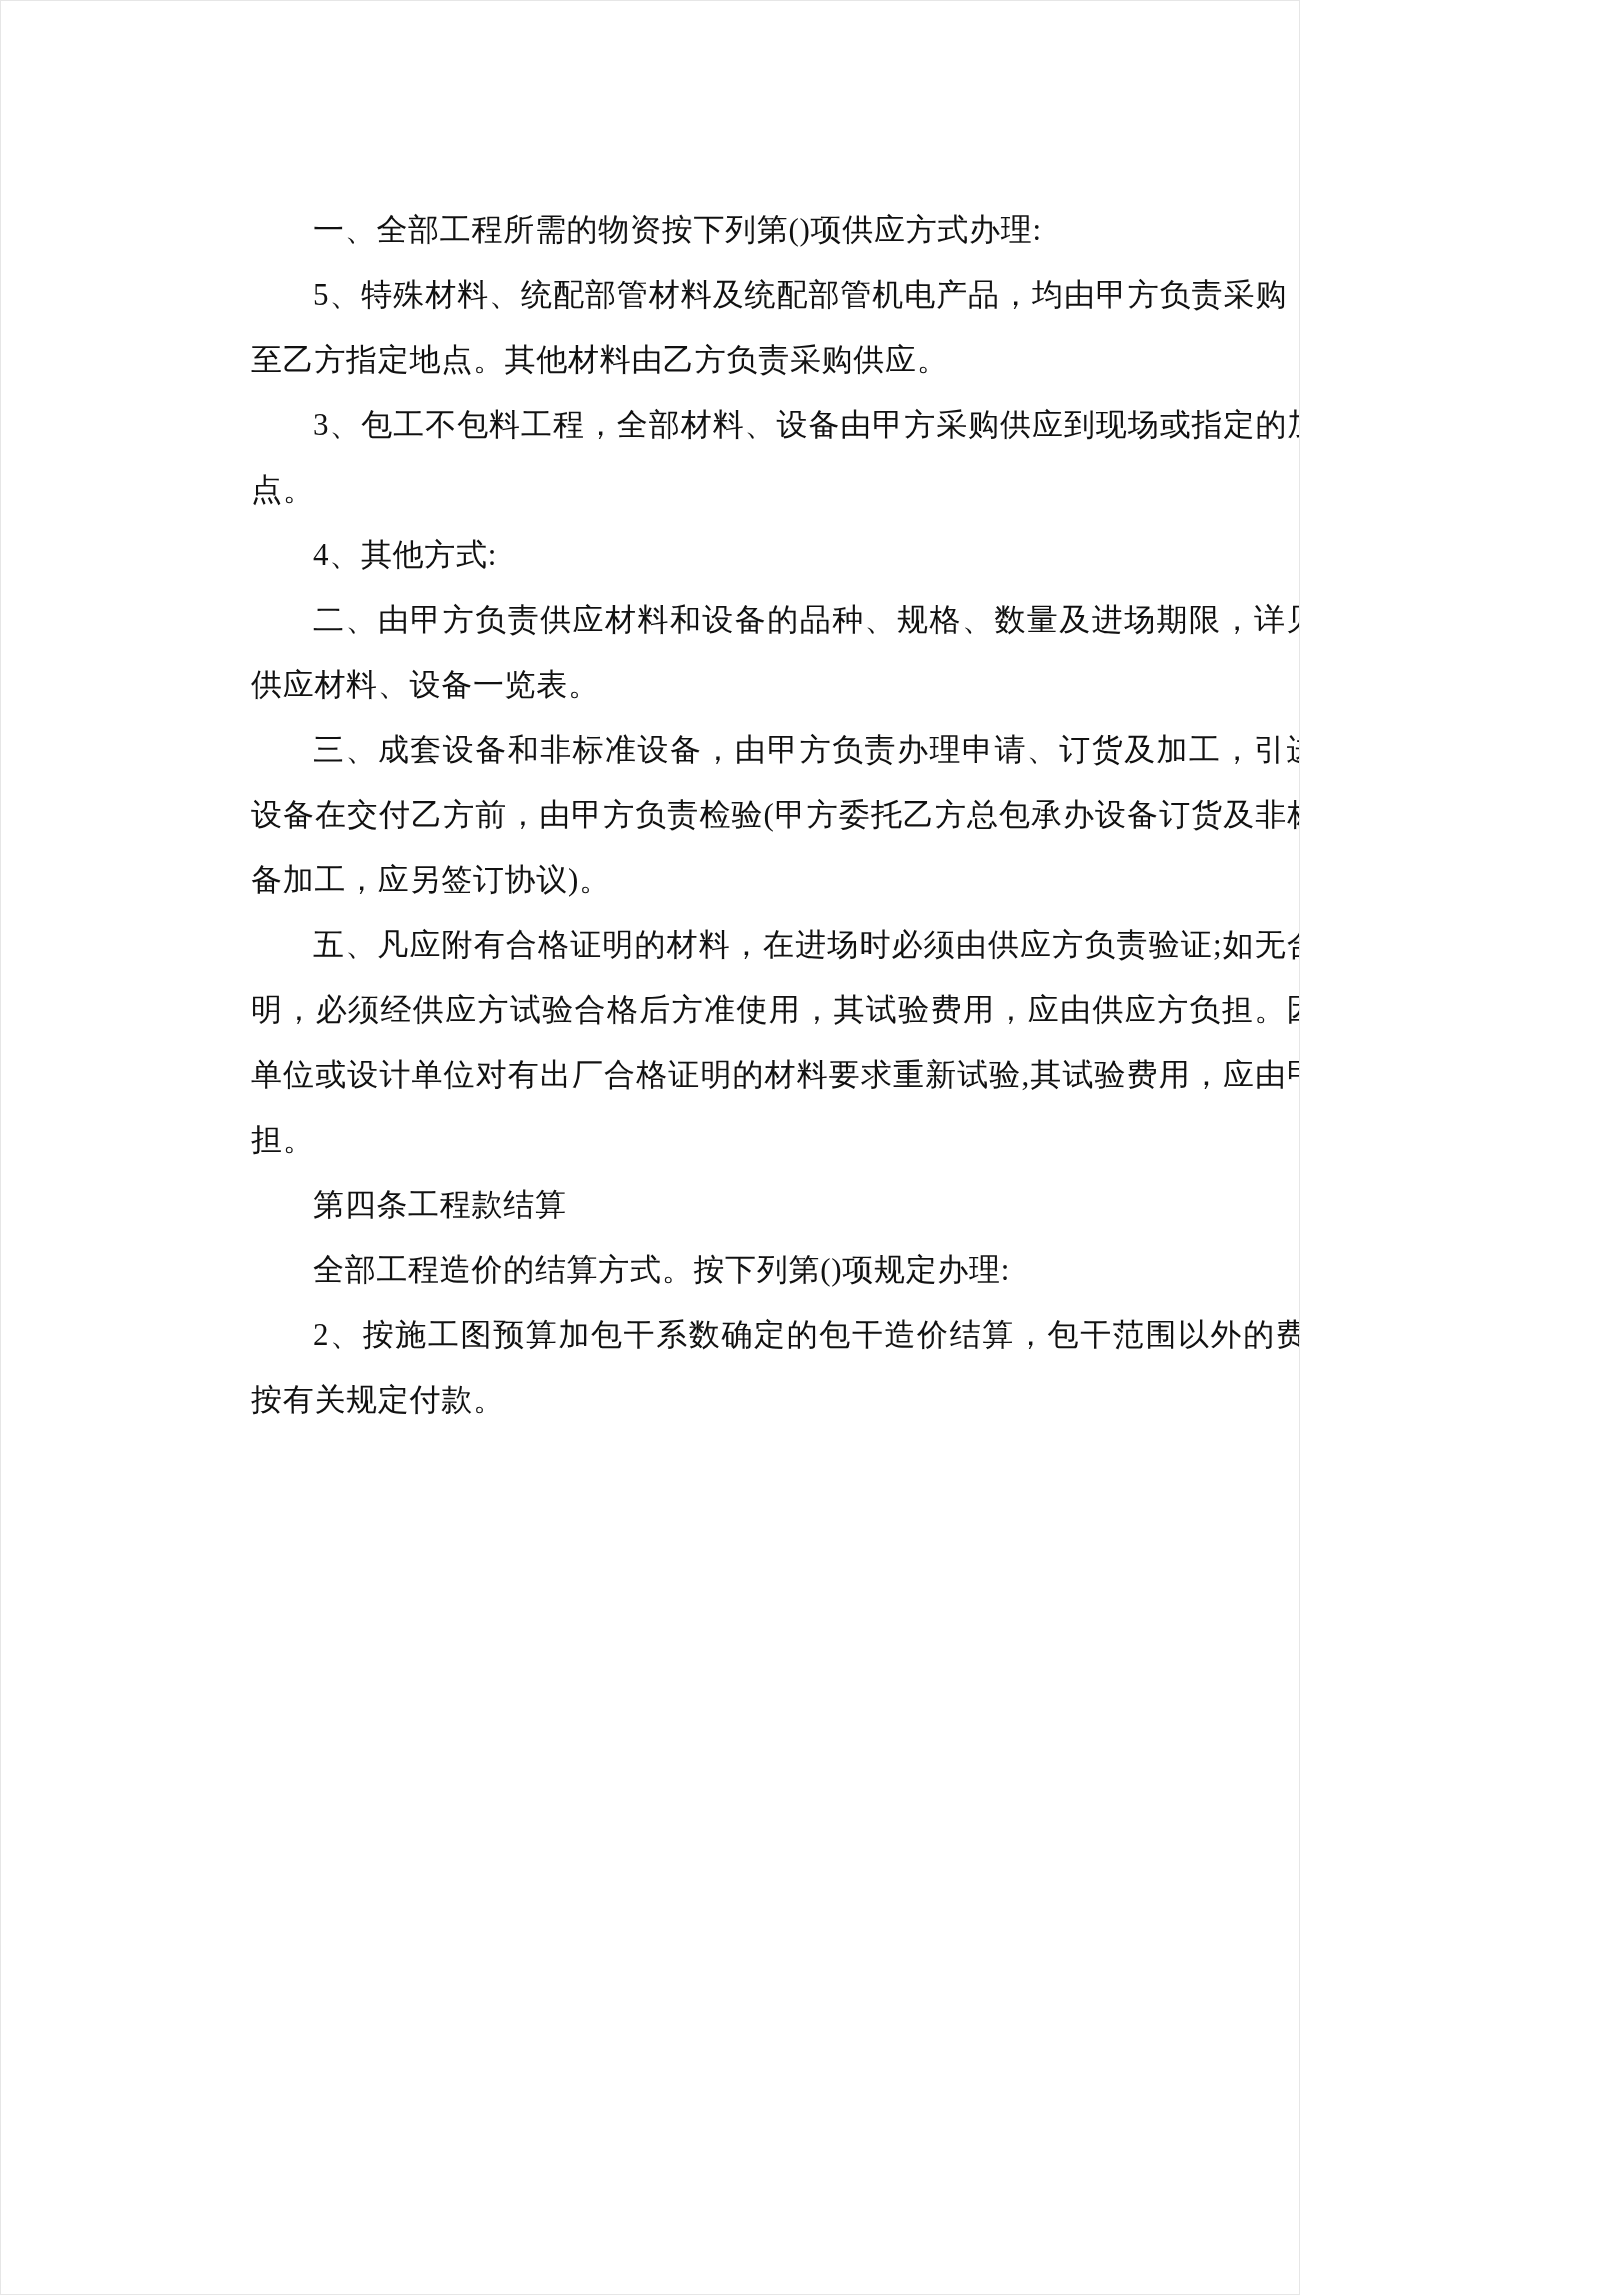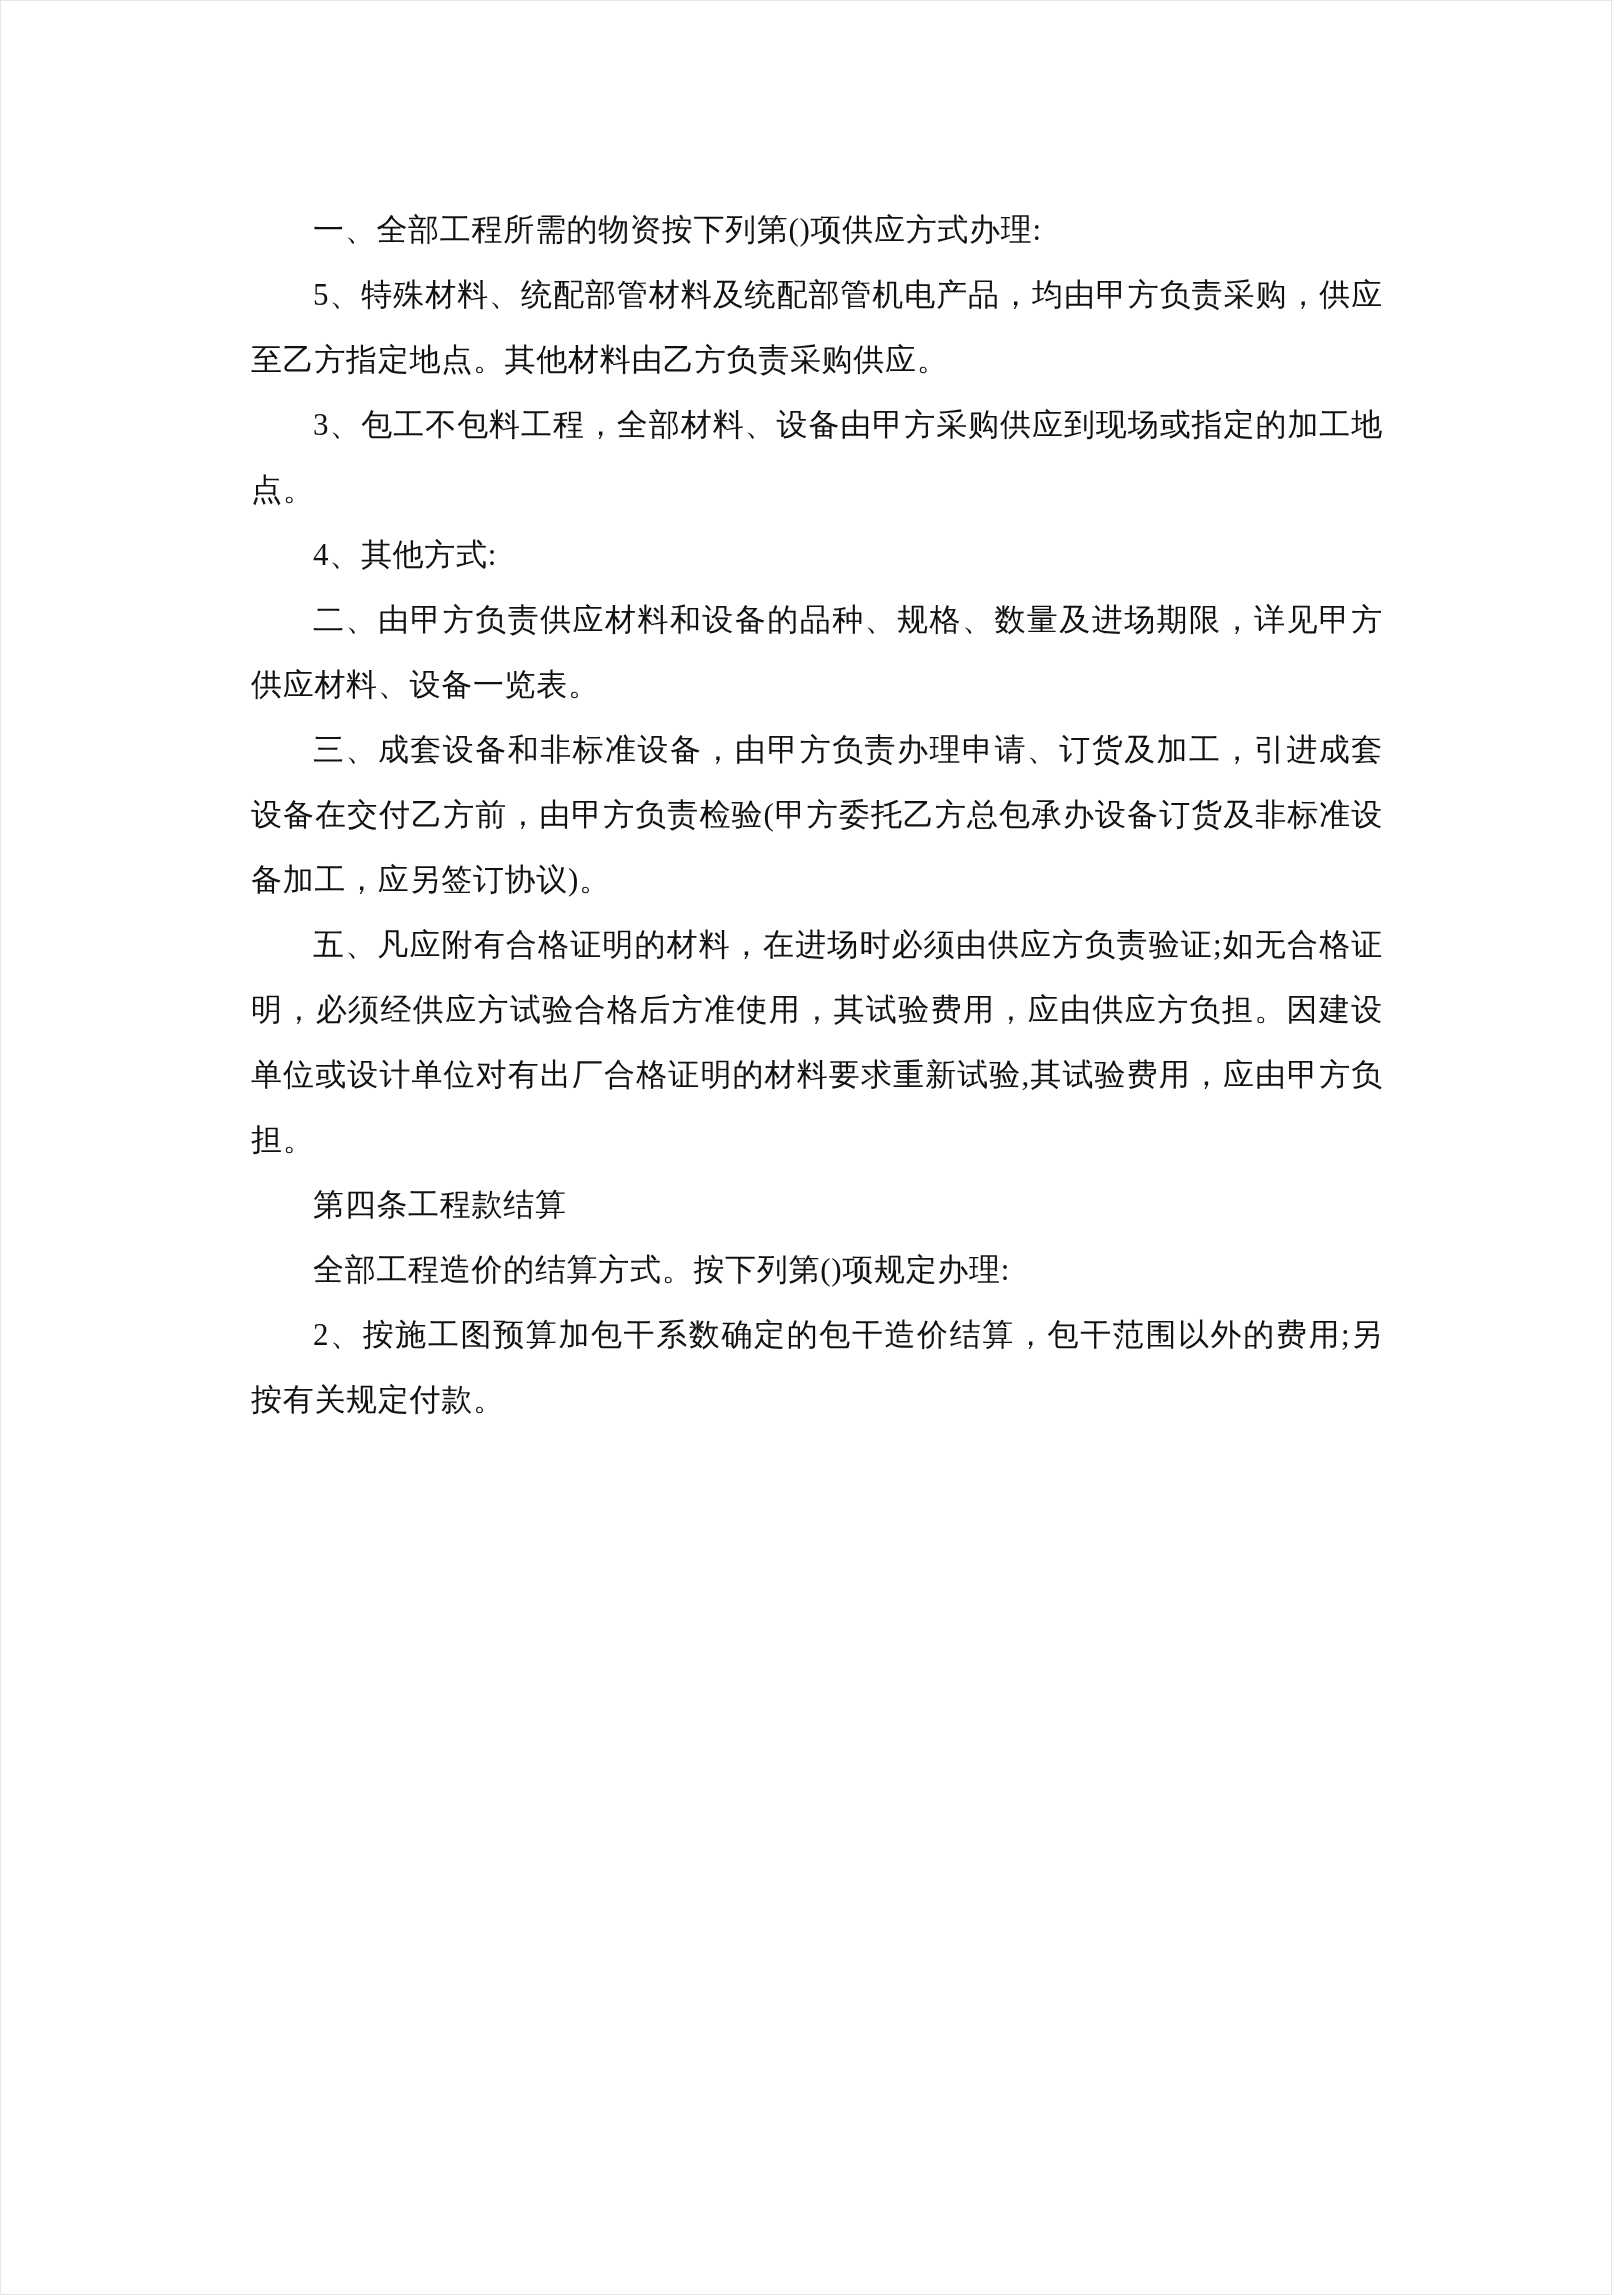--- a/index.html
+++ b/index.html
@@ -2,21 +2,21 @@
 <html style="font-size:10.5px"><head>
 <meta charset="utf-8">
 <style>
   html, body {
     margin: 0;
     padding: 0;
     background: #ffffff;
   }
   .page {
     position: relative;
-    width: 1612px;
+    width: 1300px;
     height: 2295px;
     background: #ffffff;
     box-sizing: border-box;
     border: 0.7px solid #e6e6e6;
     overflow: hidden;
     font-family: "Liberation Serif", "DejaVu Serif", serif;
     color: #111111;
   }
   .content {
     position: absolute;

